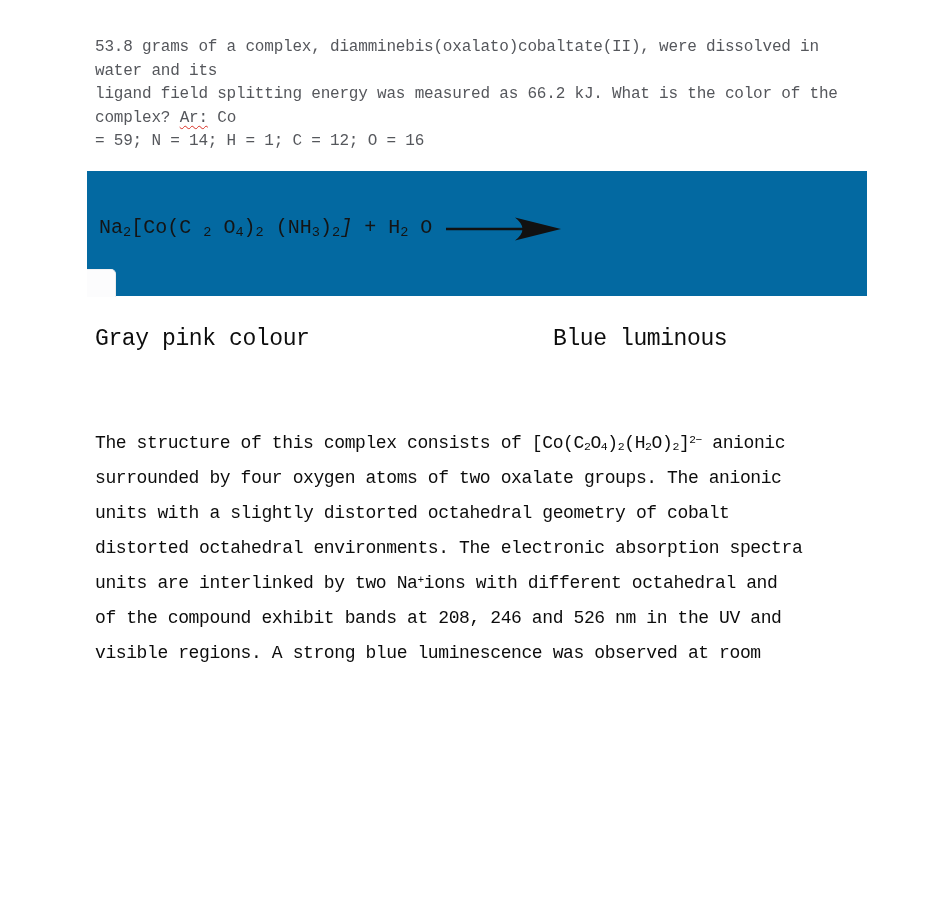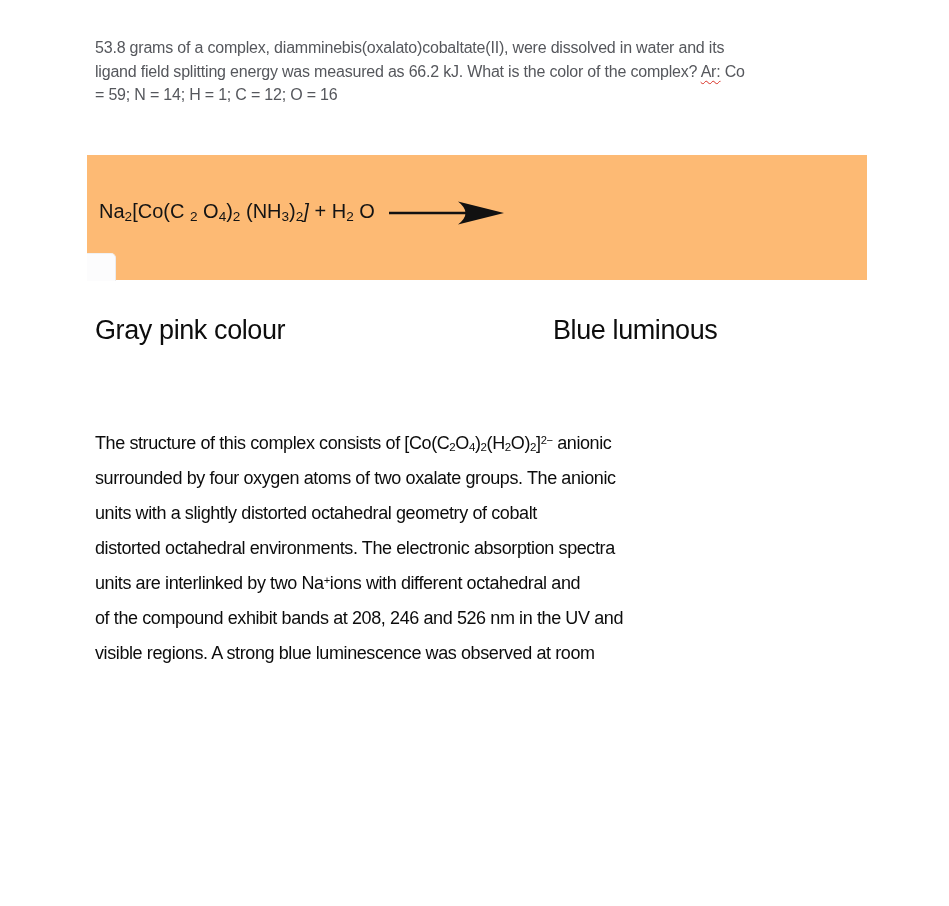--- a/index.html
+++ b/index.html
@@ -2,21 +2,21 @@
 <html><head>
 <meta charset="utf-8">
 <style>
   html, body { margin: 0; padding: 0; background: #ffffff; }
   .page {
     position: relative;
     width: 949px;
     height: 906px;
     background: #ffffff;
     overflow: hidden;
-    font-family: Liberation Sans, sans-serif;
+    font-family: Liberation Mono, monospace;
   }
 
   
   .question {
     position: absolute;
     left: 95px;
     top: 36px;
     width: 780px;
     font-size: 16px;
     line-height: 23.5px;
@@ -28,24 +28,24 @@
     text-decoration-style: wavy;
     text-decoration-color: #d93025;
     text-decoration-thickness: 1px;
     text-underline-offset: 3px;
   }
 
   
   .equation-box {
     position: absolute;
     left: 87px;
-    top: 155px;
+    top: 171px;
     width: 780px;
     height: 125px;
-    background: #fdba74;
+    background: #0369a1;
   }
   .equation {
     position: absolute;
     left: 12px;
     top: 0;
     height: 112px;
     display: flex;
     align-items: center;
     font-size: 20px;
     color: #141414;
@@ -72,22 +72,22 @@
     height: 27px;
     background: #fcfcfd;
     border-top: 1px solid #f1f1f2;
     border-right: 1px solid #ececee;
     border-top-right-radius: 5px;
   }
 
   
   .colour-label {
     position: absolute;
-    top: 315px;
-    font-size: 27px;
+    top: 326px;
+    font-size: 23px;
     letter-spacing: -0.4px;
     color: #0d0d0d;
   }
   .colour-label.left  { left: 95px; }
   .colour-label.right { left: 553px; text-align: right; }
 
   
   .paragraph {
     position: absolute;
     left: 95px;

